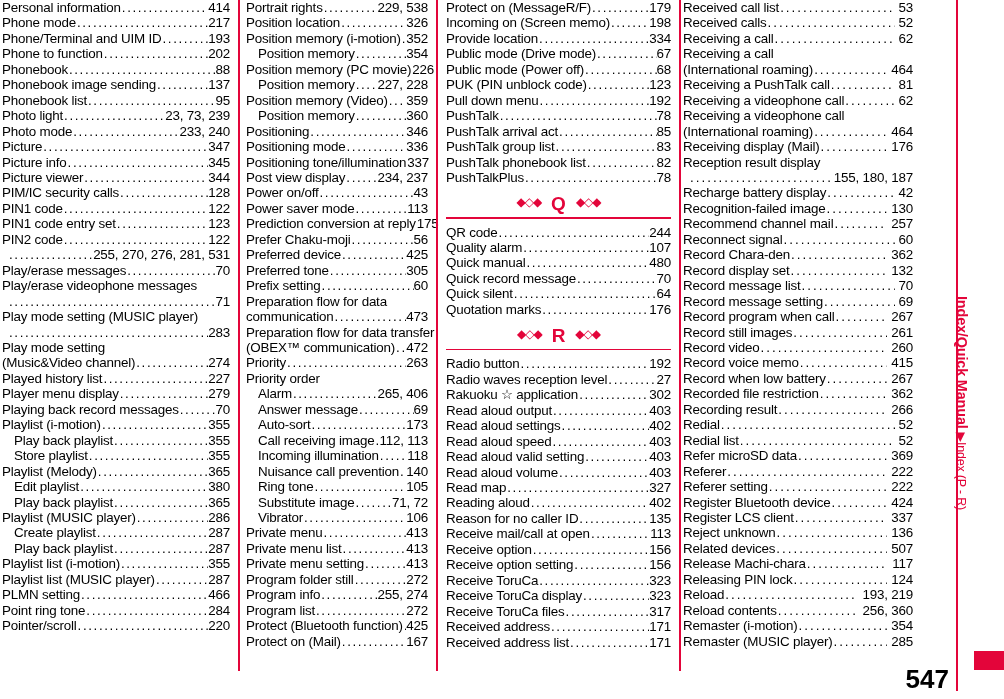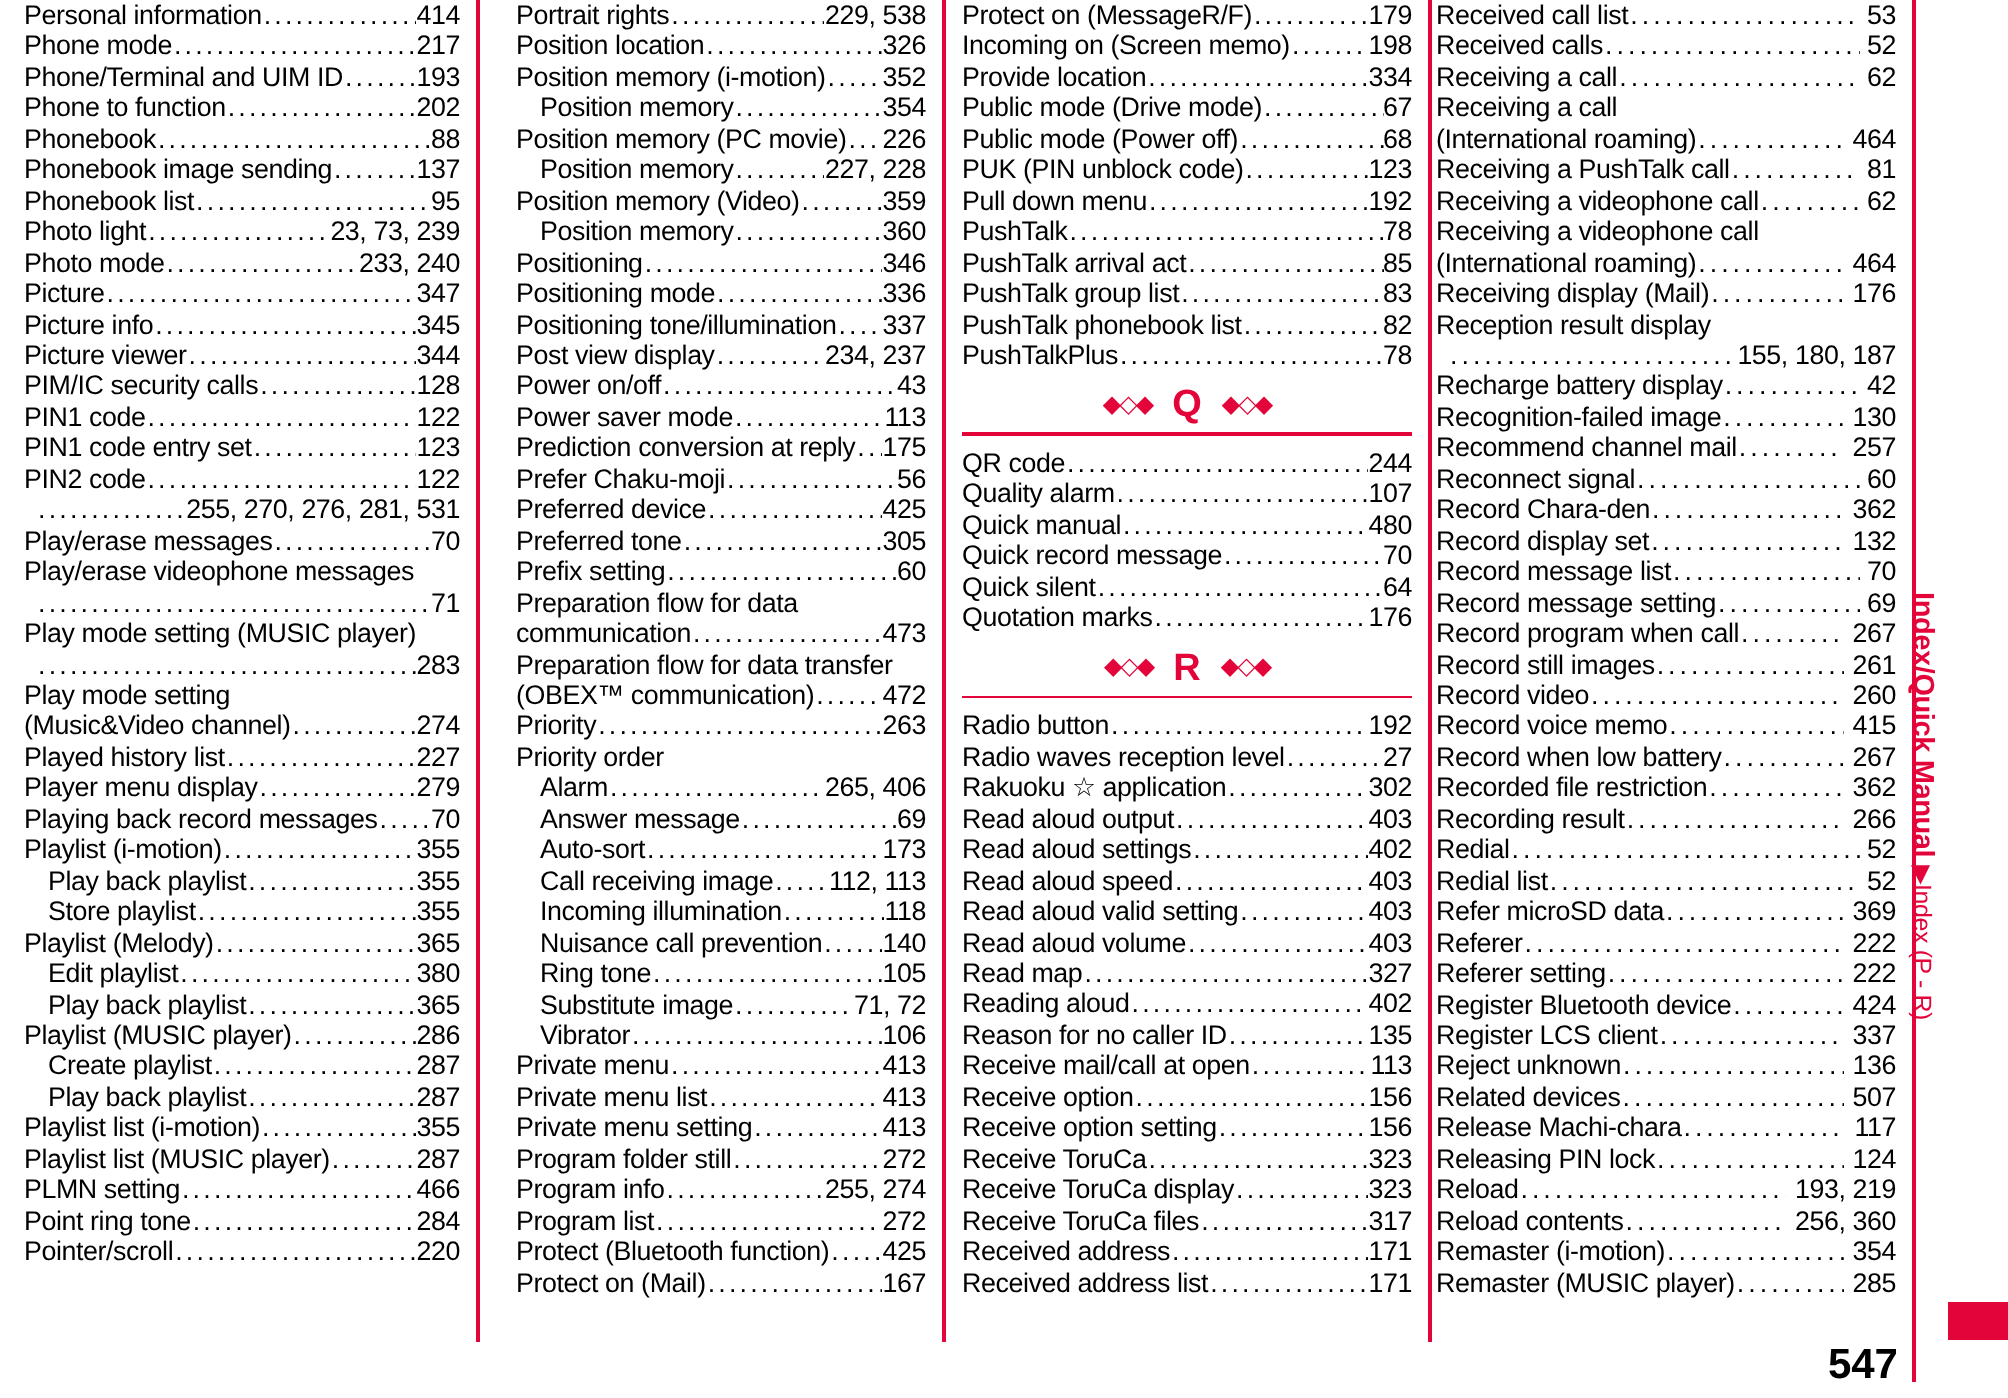--- a/index.html
+++ b/index.html
@@ -32,22 +32,22 @@
     width: 956px;
     height: 679px;
     display: flex;
     flex-direction: row;
   }
   .col {
     position: relative;
     box-sizing: border-box;
     padding-right: 8px;
   }
-  .col.c0 { width: 238px; padding-left: 12px; }
-  .col.c1 { width: 233px; padding-left: 20px; }
+  .col.c0 { width: 238px; padding-left: 2px; }
+  .col.c1 { width: 198px; padding-left: 8px; }
   .col.c2 { width: 243px; padding-left: 10px; }
   .col.c3 { width: 242px; padding-left: 4px; }
 
   
   .col.c1::before,
   .col.c2::before,
   .col.c3::before {
     content: "";
     position: absolute;
     left: 0px;
@@ -183,21 +183,21 @@
     width: 30px;
     height: 19px;
     background: #e3053a;
   }
 
   
   #pagenum {
     position: absolute;
     right: 55px;
     bottom: 4px;
-    font-size: 21px;
+    font-size: 26px;
     font-weight: bold;
     letter-spacing: 0px;
     color: #000;
   }
 </style>
 </head>
 <body>
 
 <div id="page">
 

